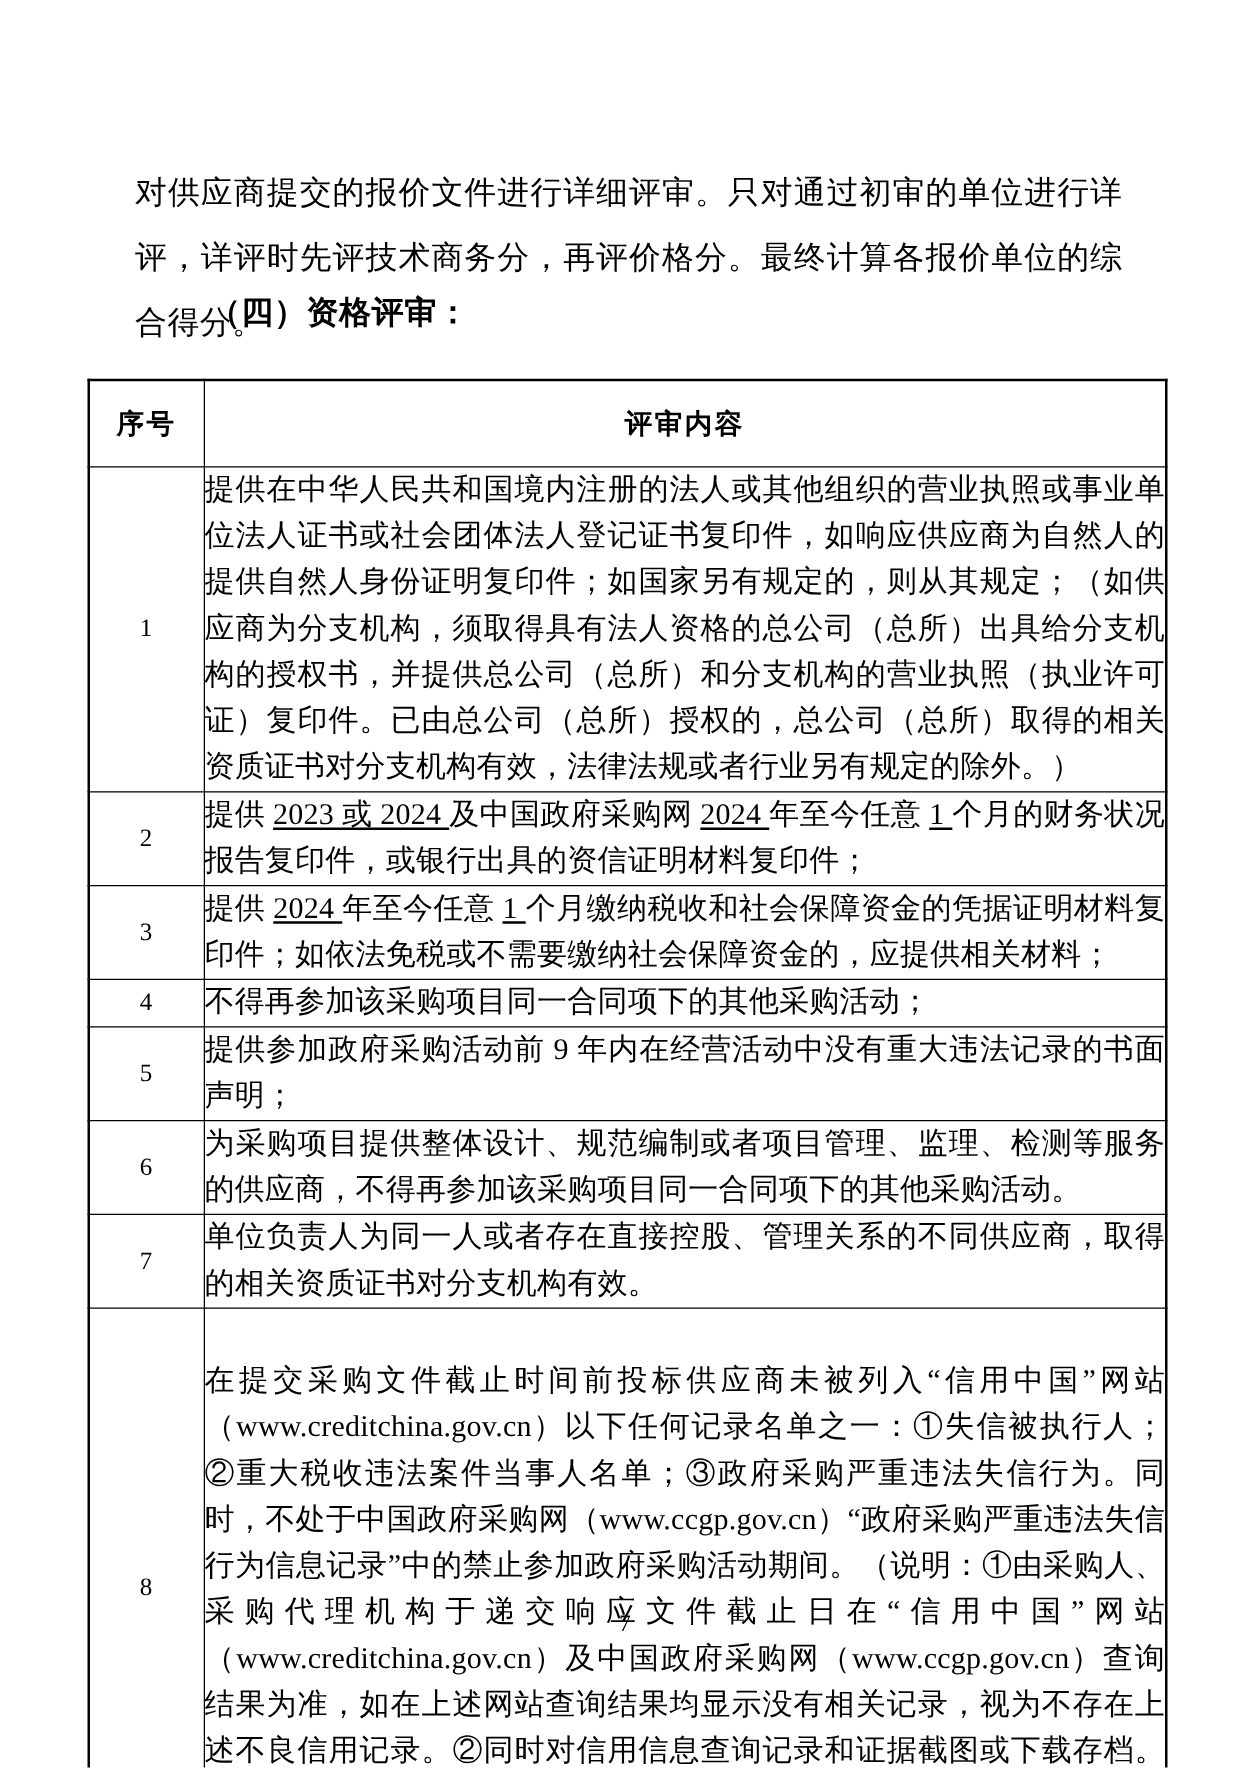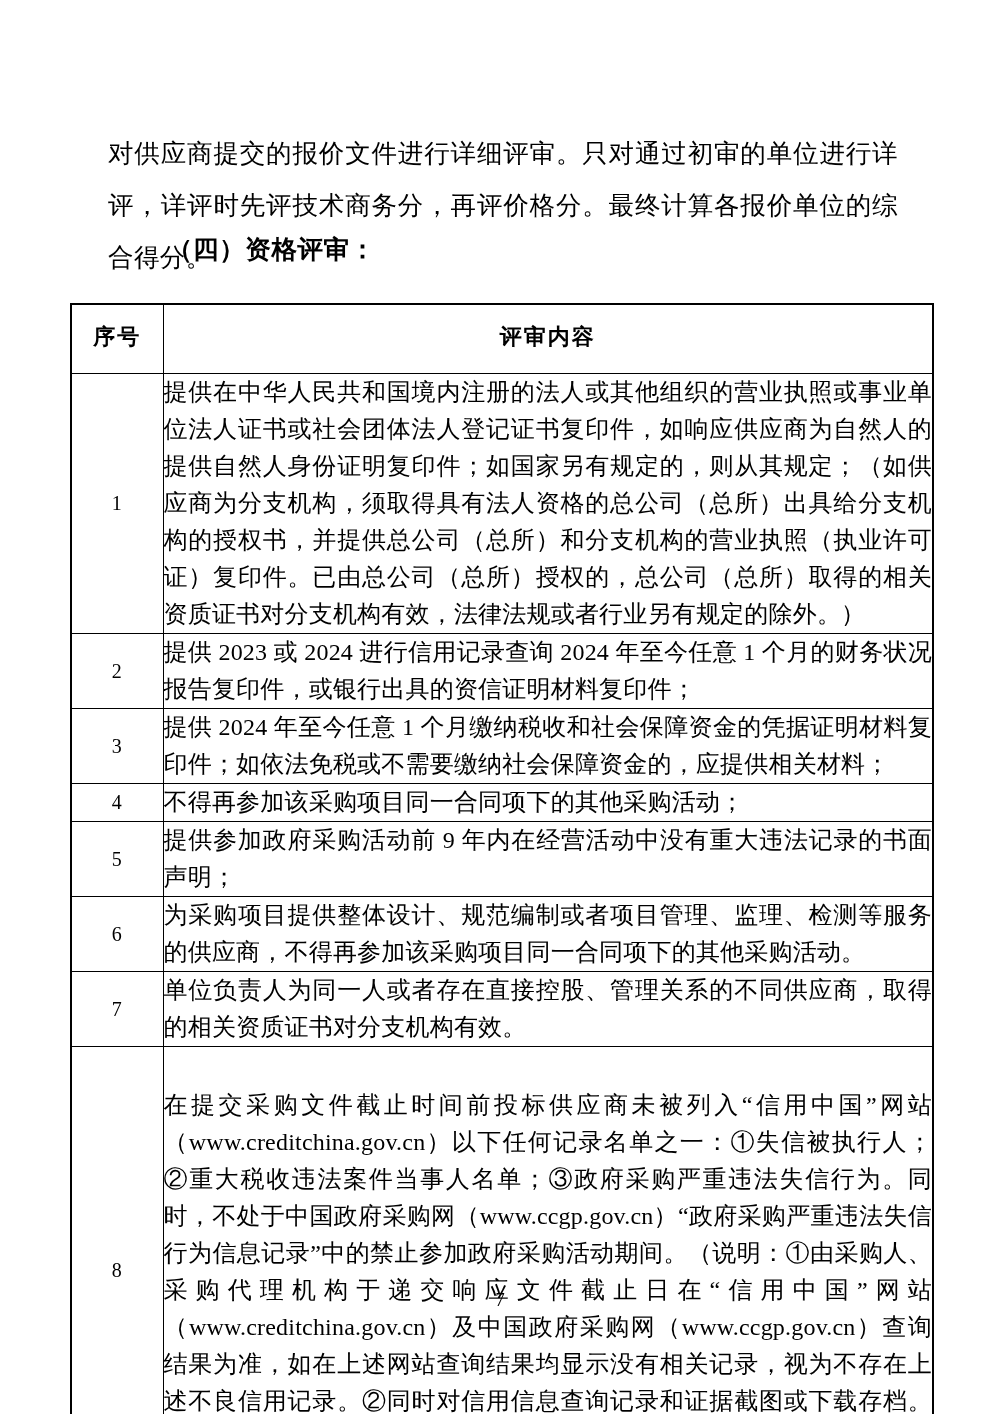--- a/index.html
+++ b/index.html
@@ -66,21 +66,21 @@
     padding: 0;
   }
   .eval-table thead th {
     border-bottom: 1.5px solid #000;
   }
 
   .hdr-cell {
     text-align: center;
     font-size: 22px;
     font-weight: bold;
-    font-family: Liberation Mono, monospace;
+    font-family: Liberation Serif, serif;
     letter-spacing: 2px;
     height: 68px;
     line-height: 68px;
   }
 
   .no-cell {
     text-align: center;
     font-size: 20px;
     font-family: "Liberation Serif", "DejaVu Serif", serif;
     letter-spacing: 1px;
@@ -97,21 +97,21 @@
   .body-cell p {
     margin: 0;
     text-align: justify;
     text-justify: inter-character;
   }
   
   .body-cell.stretch p {
     text-align-last: auto;
     margin-top: 40px;
   }
-  .u { text-underline-offset: 3px; }
+  .u { text-decoration: underline; text-underline-offset: 3px; }
 
   
   .page-number {
     position: absolute;
     left: 0;
     right: 0;
     top: 1289px;
     text-align: center;
     font-size: 19px;
     font-family: "Liberation Serif", "DejaVu Serif", serif;
@@ -140,21 +140,21 @@
     <tbody>
       <tr>
         <td class="no-cell">1</td>
         <td class="body-cell">
             <p>提供在中华人民共和国境内注册的法人或其他组织的营业执照或事业单位法人证书或社会团体法人登记证书复印件，如响应供应商为自然人的提供自然人身份证明复印件；如国家另有规定的，则从其规定；（如供应商为分支机构，须取得具有法人资格的总公司（总所）出具给分支机构的授权书，并提供总公司（总所）和分支机构的营业执照（执业许可证）复印件。已由总公司（总所）授权的，总公司（总所）取得的相关资质证书对分支机构有效，法律法规或者行业另有规定的除外。）</p>
           </td>
       </tr>
       <tr>
         <td class="no-cell">2</td>
         <td class="body-cell">
-            <p class="rich"><span>提供 </span><span class="u">2023 或 2024 </span><span>进行信用记录查询 </span><span class="u">2024 </span><span>年至今任意 </span><span class="u">1 </span><span>个月的财务状况报告复印件，或银行出具的资信证明材料复印件；</span></p>
+            <p class="rich"><span>提供 </span><span class="u">2023 或 2024 </span><span>及中国政府采购网 </span><span class="u">2024 </span><span>年至今任意 </span><span class="u">1 </span><span>个月的财务状况报告复印件，或银行出具的资信证明材料复印件；</span></p>
           </td>
       </tr>
       <tr>
         <td class="no-cell">3</td>
         <td class="body-cell">
             <p class="rich"><span>提供 </span><span class="u">2024 </span><span>年至今任意 </span><span class="u">1 </span><span>个月缴纳税收和社会保障资金的凭据证明材料复印件；如依法免税或不需要缴纳社会保障资金的，应提供相关材料；</span></p>
           </td>
       </tr>
       <tr>
         <td class="no-cell">4</td>

